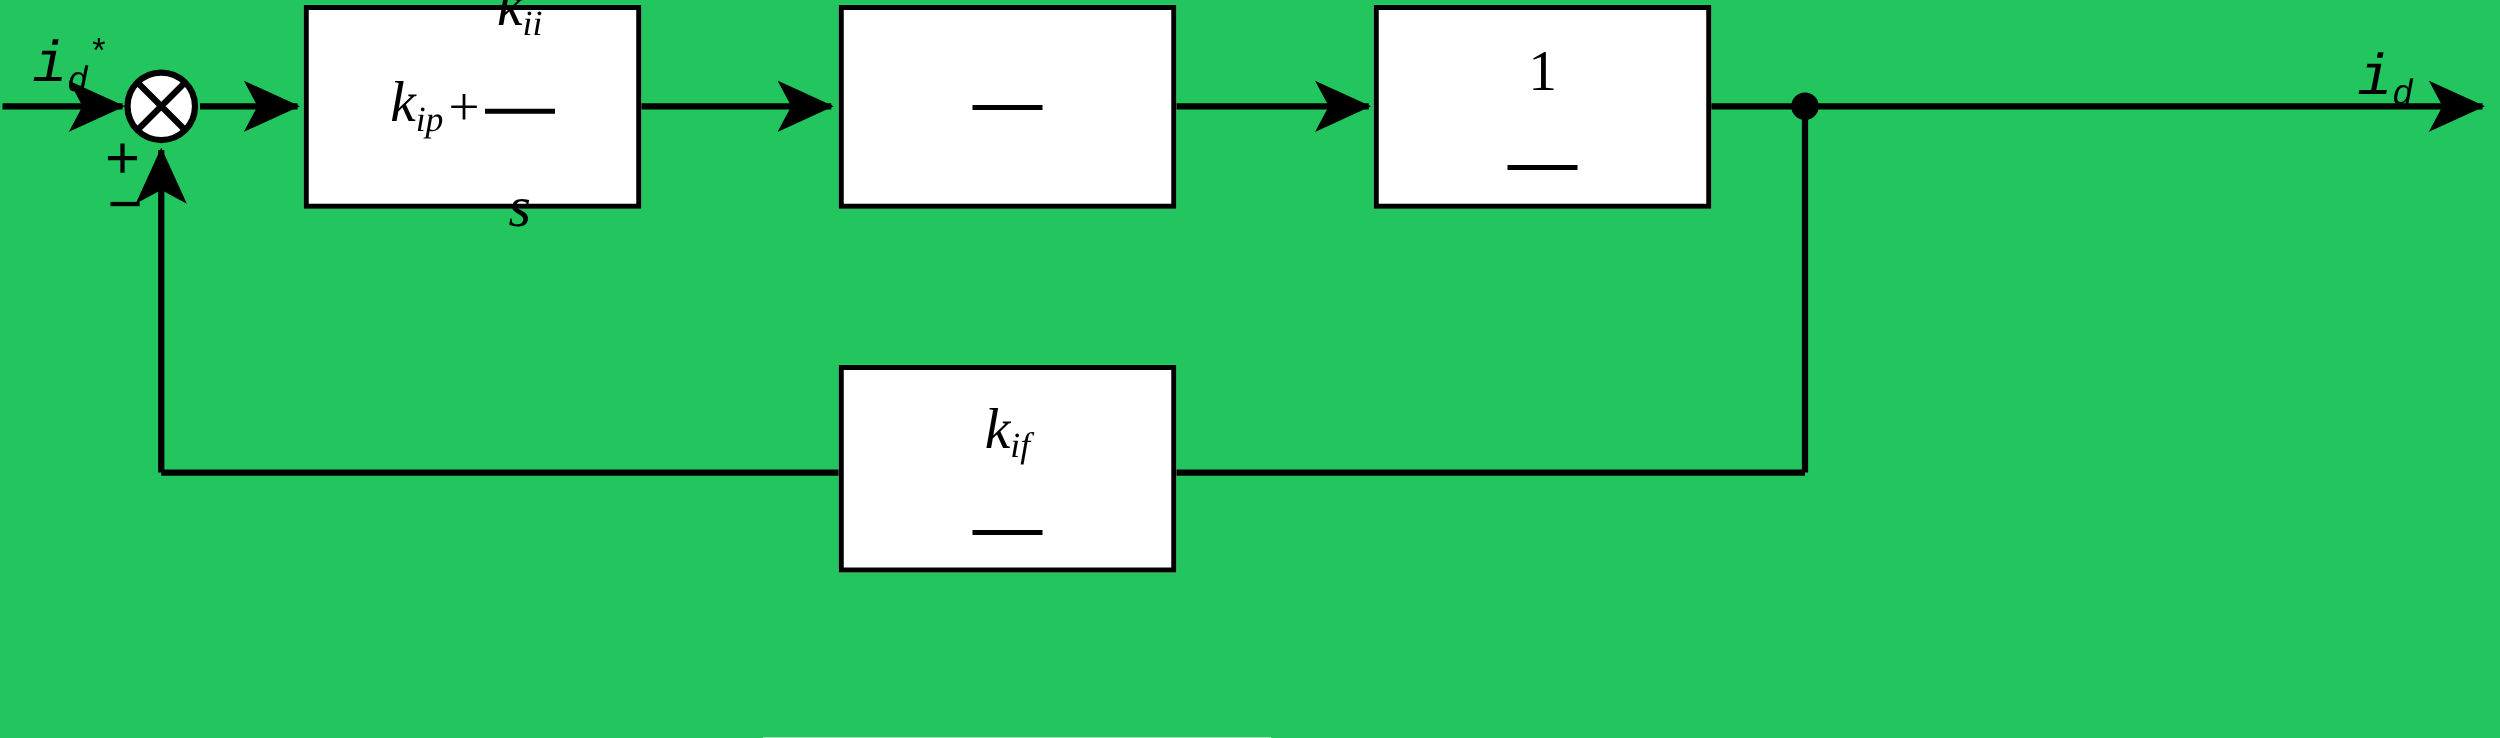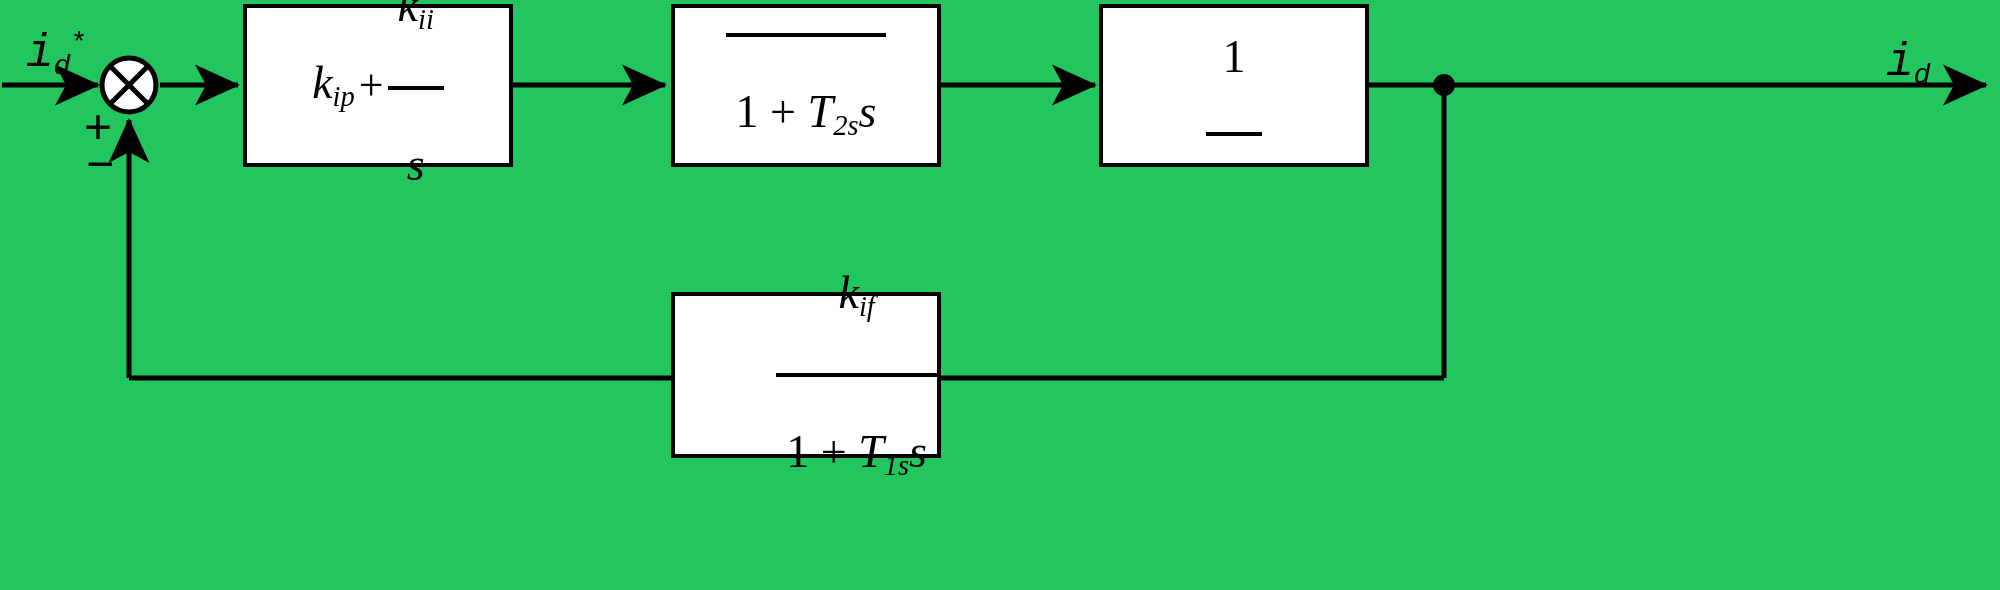--- a/index.html
+++ b/index.html
@@ -162,46 +162,40 @@
         <span class="fbar"></span>
         <span class="den">s</span>
       </span>
     </span>
   </div>
 
   <div class="blk" style="left:671px; top:4px; width:270px; height:163px;">
     <span class="expr">
       <span class="frac">
         <span class="fbar"></span>
-        <span class="den">
-          <span class="upr">1 + </span><span>T</span><sub class="sb">2s</sub><span>s</span>
-        </span>
       </span>
     </span>
   </div>
 
   <div class="blk" style="left:1099px; top:4px; width:270px; height:163px;">
     <span class="expr">
       <span class="frac">
         <span class="num upr">1</span>
         <span class="fbar"></span>
       </span>
     </span>
   </div>
 
-  <div class="blk" style="left:671px; top:292px; width:270px; height:166px;justify-content:flex-end;">
+  <div class="blk" style="left:671px; top:292px; width:270px; height:166px;">
     <span class="expr">
       <span class="frac">
         <span class="num">
           <span>k</span><sub class="sb">if</sub>
         </span>
         <span class="fbar"></span>
-        <span class="den">
-          <span class="upr">1 + </span><span>T</span><sub class="sb">1s</sub><span>s</span>
-        </span>
       </span>
     </span>
   </div>
 
   <div class="lbl sig" style="left:26px; top:30px;">
     <span>i</span><sub class="sb">d</sub><sup>*</sup>
   </div>
 
   <div class="lbl sign" style="left:84px; top:103px;">+</div>
 

